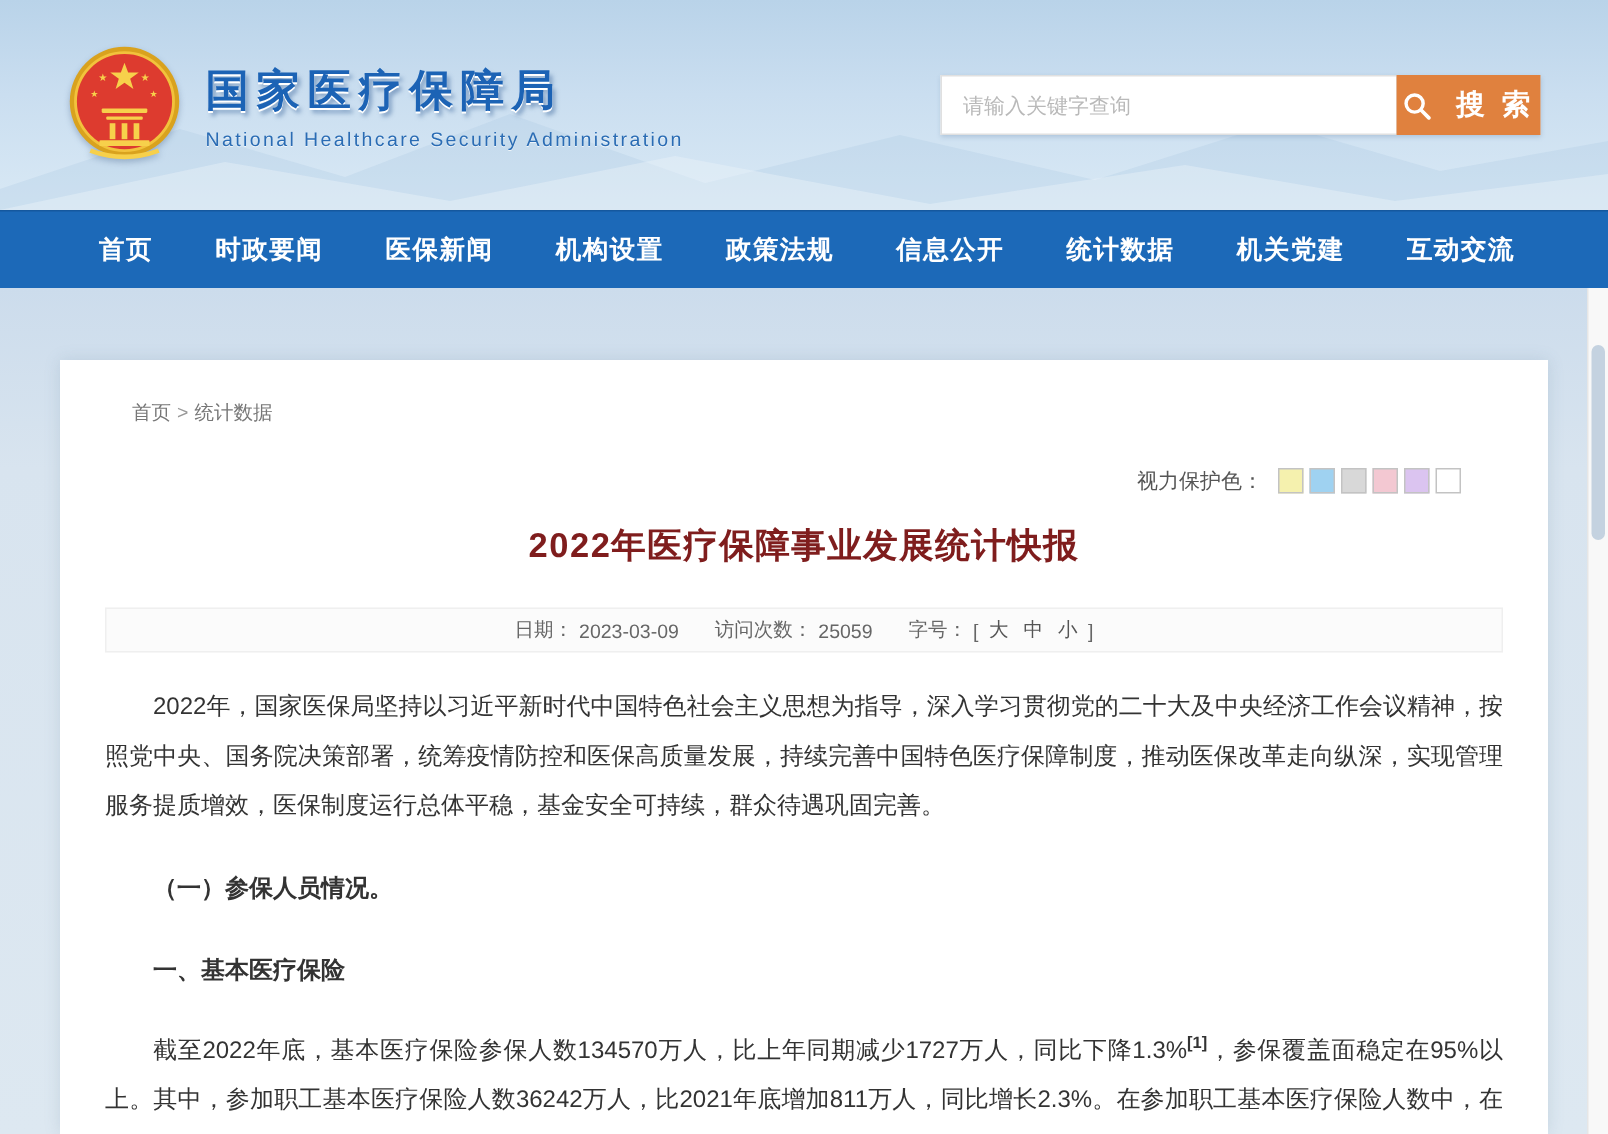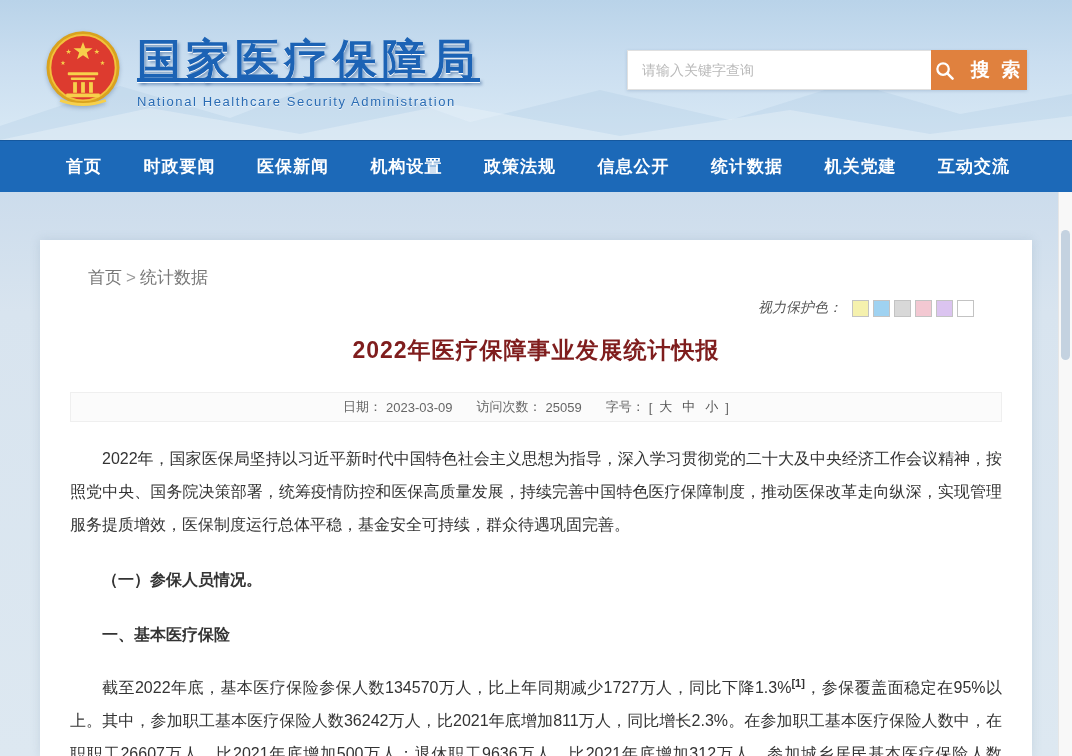--- a/index.html
+++ b/index.html
@@ -11,23 +11,22 @@
     height:140px;
     background:linear-gradient(180deg,#b9d3e9 0%,#cadef0 45%,#d9e9f5 100%);
     position:relative; overflow:hidden;
   }
   .site-header .ridge { position:absolute; left:0; bottom:-6px; width:100%; height:90px; opacity:.5; }
   .header-inner { position:relative; height:100%; display:flex; align-items:center; padding:0 45px; }
   .brand { display:flex; align-items:center; cursor:pointer; }
   .emblem { width:76px; height:84px; flex:0 0 auto; filter:drop-shadow(0 2px 2px rgba(60,90,130,.35)); }
   .brand-text { margin-left:16px; }
   .site-name {
-    font-size:44px; font-weight:bold; color:#1c63b5; letter-spacing:5px;
+    font-size:29px; font-weight:bold; color:#1c63b5; letter-spacing:5px;
     text-shadow:0 1px 0 #fff, 2px 3px 3px rgba(70,110,160,.55);
-    text-decoration:underline;
   }
   .site-name-en { font-size:13px; font-weight:normal; color:#2a6cb4; letter-spacing:1.6px; margin-top:4px;
     text-shadow:0 1px 0 rgba(255,255,255,.7); }
   .search-bar { margin-left:auto; display:flex; height:40px; width:400px; box-shadow:0 1px 3px rgba(80,110,150,.25); }
   .search-input {
     flex:1; border:1px solid #e0e0e0; border-right:none; background:#fff;
     font-size:14px; padding:0 14px; color:#333; outline:none;
   }
   .search-input::placeholder { color:#b9b9b9; }
   .search-btn {
@@ -44,25 +43,25 @@
   .main-nav a { color:#fff; font-size:17px; font-weight:bold; text-decoration:none; letter-spacing:1px; cursor:pointer; }
 
   
   .main-area { position:relative; height:564px;
     background:linear-gradient(180deg,#ccdcec 0%,#d8e4ef 120px,#dde8f1 100%); }
   .card {
     position:absolute; left:40px; right:40px; top:48px; bottom:0;
     background:#fff; box-shadow:0 0 10px rgba(90,120,150,.18);
     padding:0 30px;
   }
-  .breadcrumb { padding-top:26px; font-size:17px; color:#888; padding-left:18px; }
+  .breadcrumb { padding-top:26px; font-size:13px; color:#888; padding-left:18px; }
   .breadcrumb a { color:#777; text-decoration:none; cursor:pointer; }
   .breadcrumb .sep { margin:0 4px; color:#999; }
 
-  .eye-row { display:flex; justify-content:flex-end; align-items:center; margin-top:10px; padding-right:28px;font-style:italic; }
+  .eye-row { display:flex; justify-content:flex-end; align-items:flex-start; margin-top:28px; padding-right:28px; }
   .eye-label { font-size:14px; color:#555; margin-right:6px; }
   .swatch { width:17px; height:17px; border:1px solid #c3c3c3; margin-left:4px; cursor:pointer; }
 
   .article-title { text-align:center; font-size:23px; font-weight:bold; color:#7f1d1d; margin-top:18px; letter-spacing:1px; }
 
   .meta-bar {
     margin-top:26px; height:30px; background:#fbfbfb; border:1px solid #efefef;
     display:flex; align-items:center; justify-content:center; gap:24px;
     font-size:13px; color:#666;
   }

